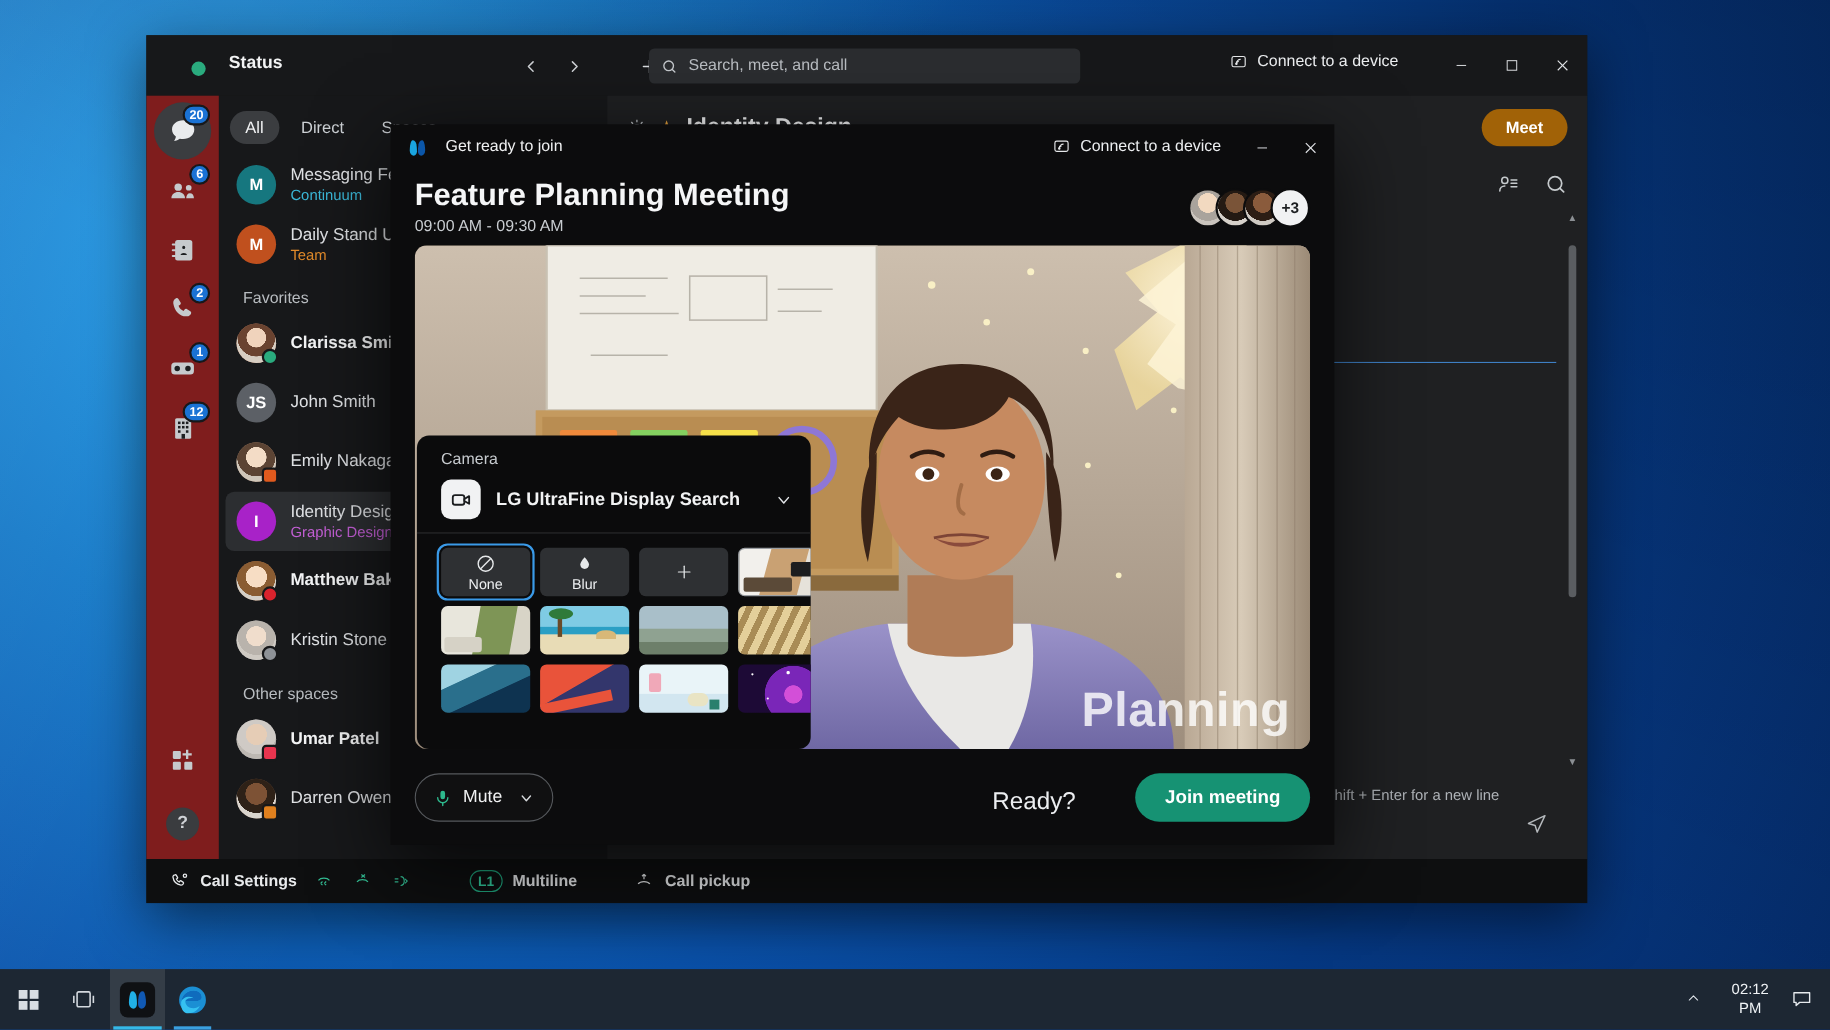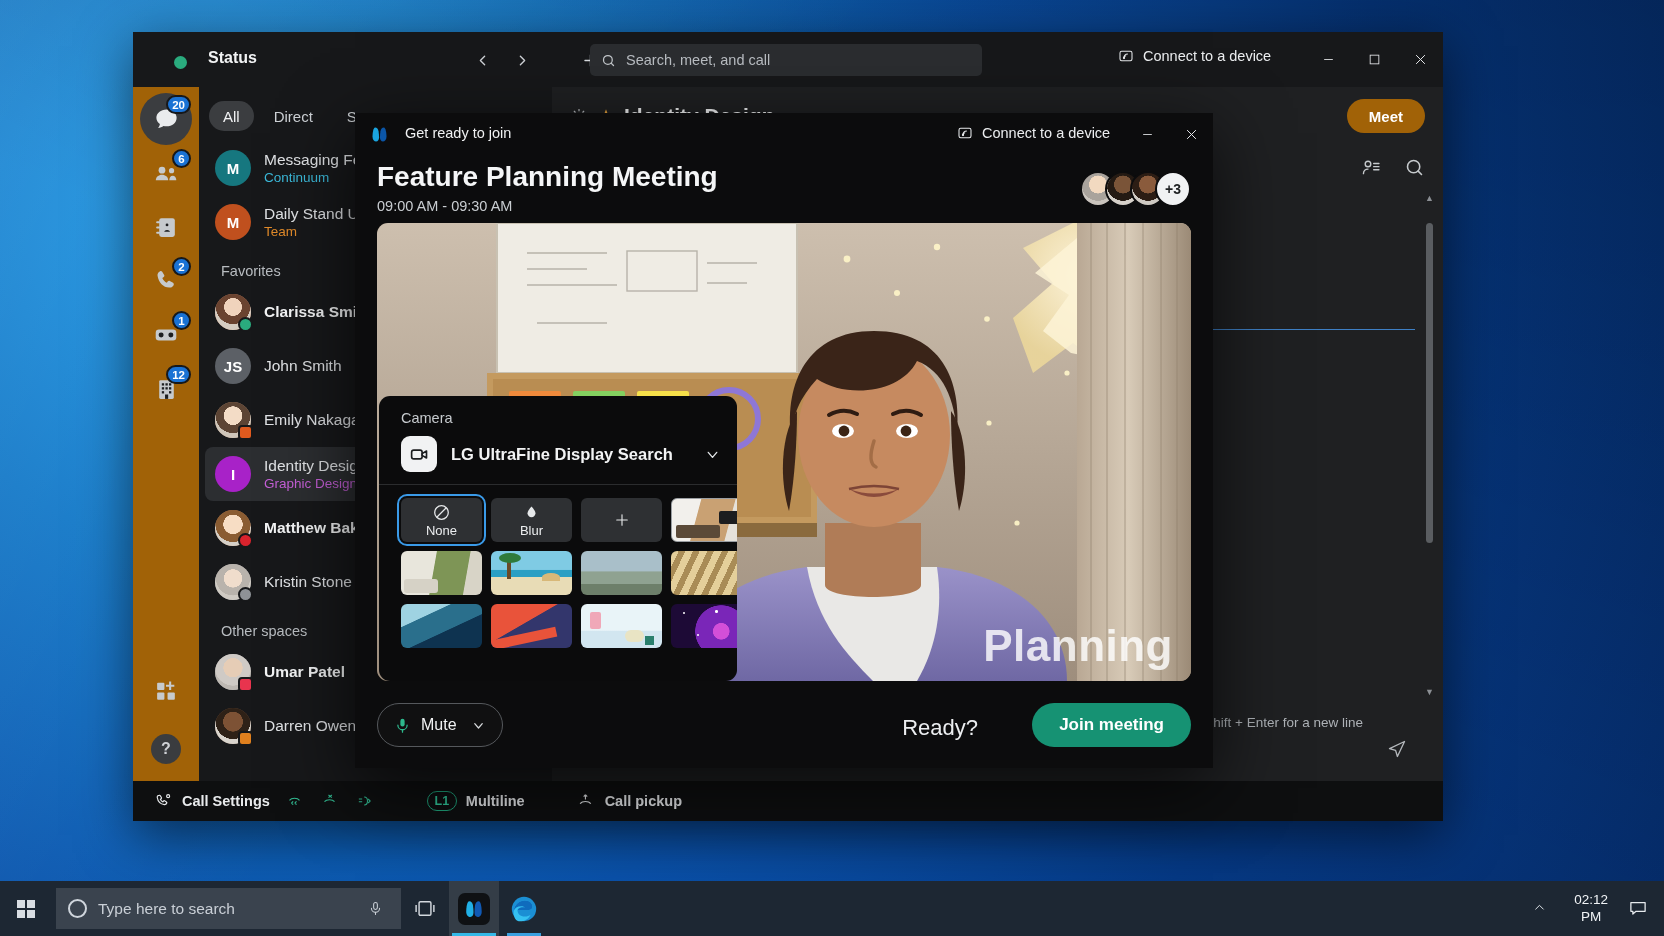--- a/index.html
+++ b/index.html
@@ -121,21 +121,21 @@
   }
   .win-ctrls { position: absolute; right: 0; top: 0; display: flex; height: 55px; }
   .win-ctrl {
     width: 46px; height: 55px; display: flex; align-items: center; justify-content: center;
     color: #e3e5e8;
   }
 
   
   #rail {
     position: absolute; left: 0; top: 55px; width: 66px; bottom: 40px;
-    background: #a16207;
+    background: #7f1d1d;
     display: flex; flex-direction: column; align-items: center;
     padding-top: 6px;
   }
   .rail-item {
     width: 52px; height: 52px; border-radius: 50%;
     display: flex; align-items: center; justify-content: center;
     position: relative; margin-bottom: 2px;
   }
   .rail-item.selected { background: #3b3d40; }
   .badge {
@@ -955,31 +955,20 @@
 <div id="taskbar">
   <div class="tb-start">
     <div class="win-logo">
       <span></span>
       <span></span>
       <span></span>
       <span></span>
     </div>
   </div>
 
-  <div class="tb-search">
-    <div class="tb-circle"></div>
-    <span>Type here to search</span>
-    <span class="tb-mic">
-      <svg width="15" height="17" viewBox="0 0 24 24" fill="none" stroke="#c9cfd6" stroke-width="1.7" stroke-linecap="round">
-          <rect x="9" y="2.5" width="6" height="11" rx="3"></rect>
-          <path d="M5.5 11.5a6.5 6.5 0 0 0 13 0"></path>
-          <line x1="12" y1="18" x2="12" y2="21.5"></line>
-        </svg>
-    </span>
-  </div>
 
   <div class="tb-icon-btn">
     <svg width="22" height="19" viewBox="0 0 26 22" fill="none" stroke="#d4d9df" stroke-width="1.7">
         <rect x="6" y="3" width="14" height="16" rx="1.6"></rect>
         <path d="M2.5 7v8M23.5 7v8"></path>
       </svg>
   </div>
 
   <div class="tb-app active">
     <div class="webex-tile">

